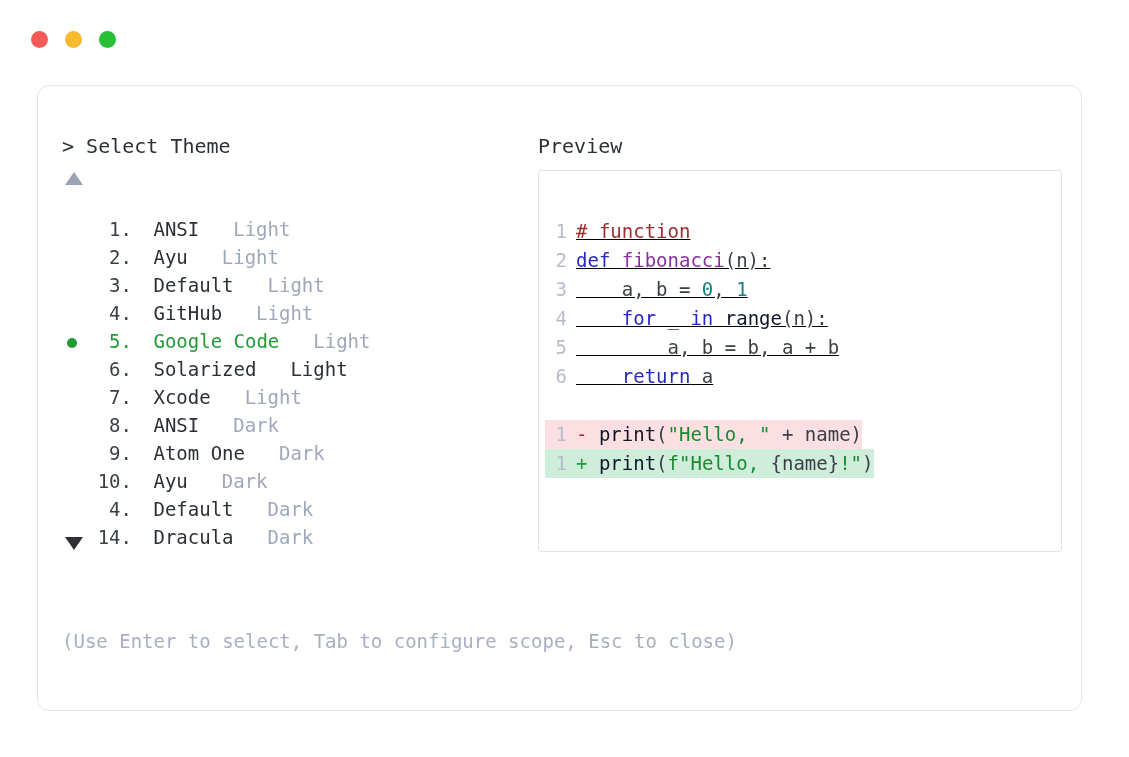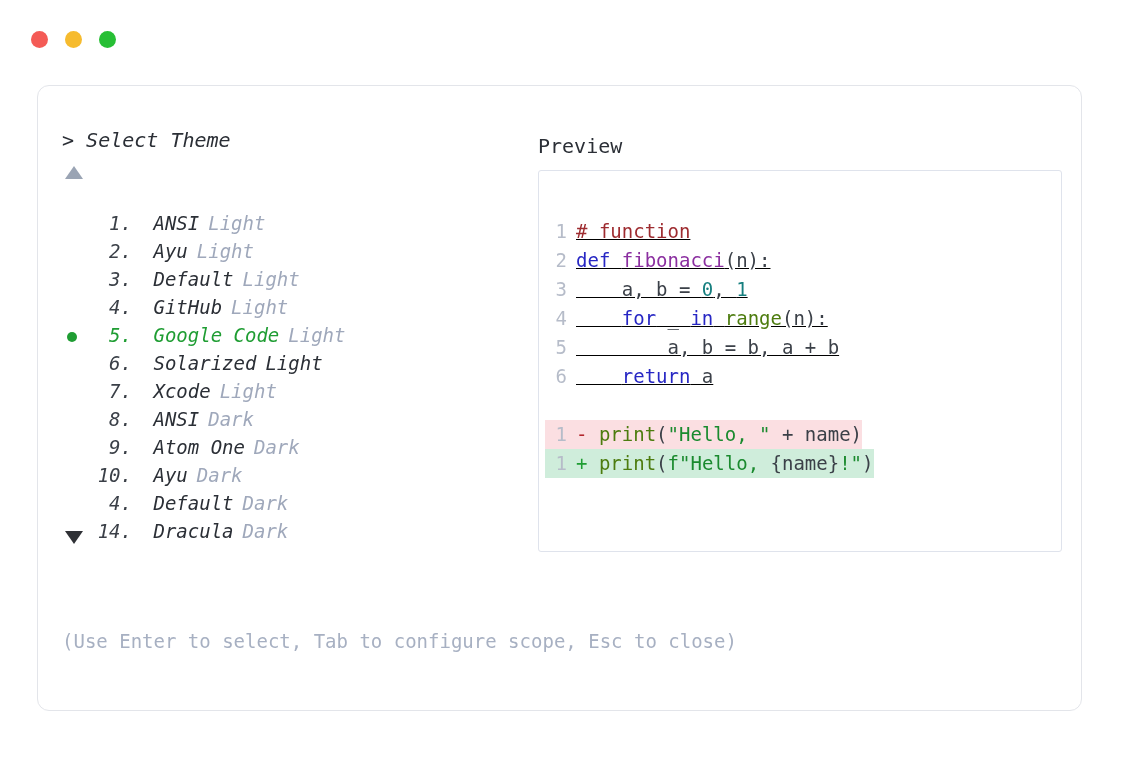--- a/index.html
+++ b/index.html
@@ -57,23 +57,22 @@
     position: absolute;
     left: 0; top: 0;
     width: 100%;
     height: 100%;
   }
 
   
   .col-left {
     position: absolute;
     left: 24px;
-    top: 40px;
+    top: 46px;
     width: 470px;
-    font-style: italic;
   }
   .col-right {
     position: absolute;
     left: 500px;
     top: 46px;
     width: 524px;
   }
 
   .heading {
     font-size: 20px;
@@ -146,20 +145,21 @@
     color: #3b4048;
     padding-right: 10px;
   }
   .name {
     color: #2b2f36;
     margin-top: 24px;
   }
   .variant {
     color: #9fa8bb;
     padding-left: 9px;
+    margin-left: 25px;
   }
   .theme-row.selected .num-cell,
   .theme-row.selected .dot-sep,
   .theme-row.selected .name {
     color: #1f9d33;
   }
   .theme-row.selected .variant {
     color: #9fa8bb;
   }
   .variant.plain { color: #2b2f36; }
@@ -212,21 +212,21 @@
   .blank-line { height: 29px; }
 
   
   .tok-comment { color: #9e2c30; }
   .tok-keyword { color: #2727c4; }
   .tok-fn      { color: #8b2fa0; }
   .tok-num     { color: #167f7f; }
   .tok-plain   { color: #3b4048; }
   .tok-punct   { color: #3b4048; }
   .tok-string  { color: #1a8a2e; }
-  .tok-builtin { color: #4d7c0f; }
+  .tok-builtin { color: #0f172a; }
 
   .diff-line { display: flex; align-items: baseline; height: 29px; }
   .diff-ln {
     width: 22px;
     flex: 0 0 22px;
     text-align: right;
     color: #b6bcc9;
     padding-right: 9px;
   }
   .diff-body { white-space: pre; }

